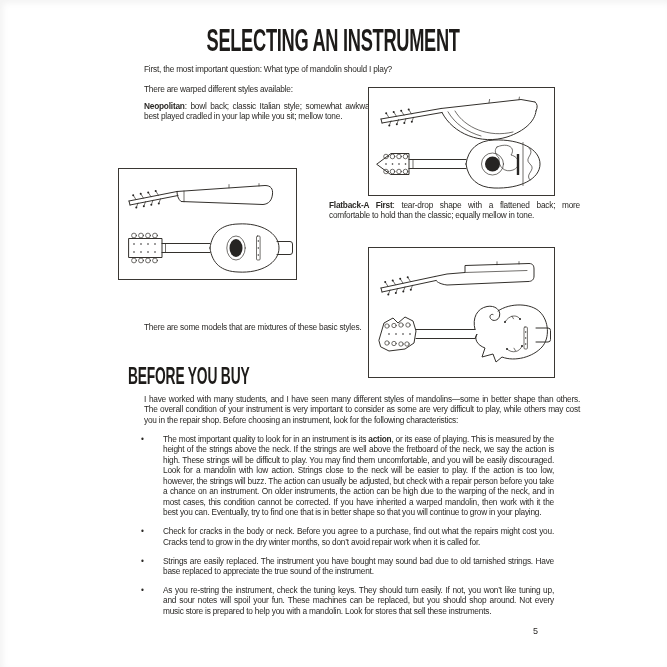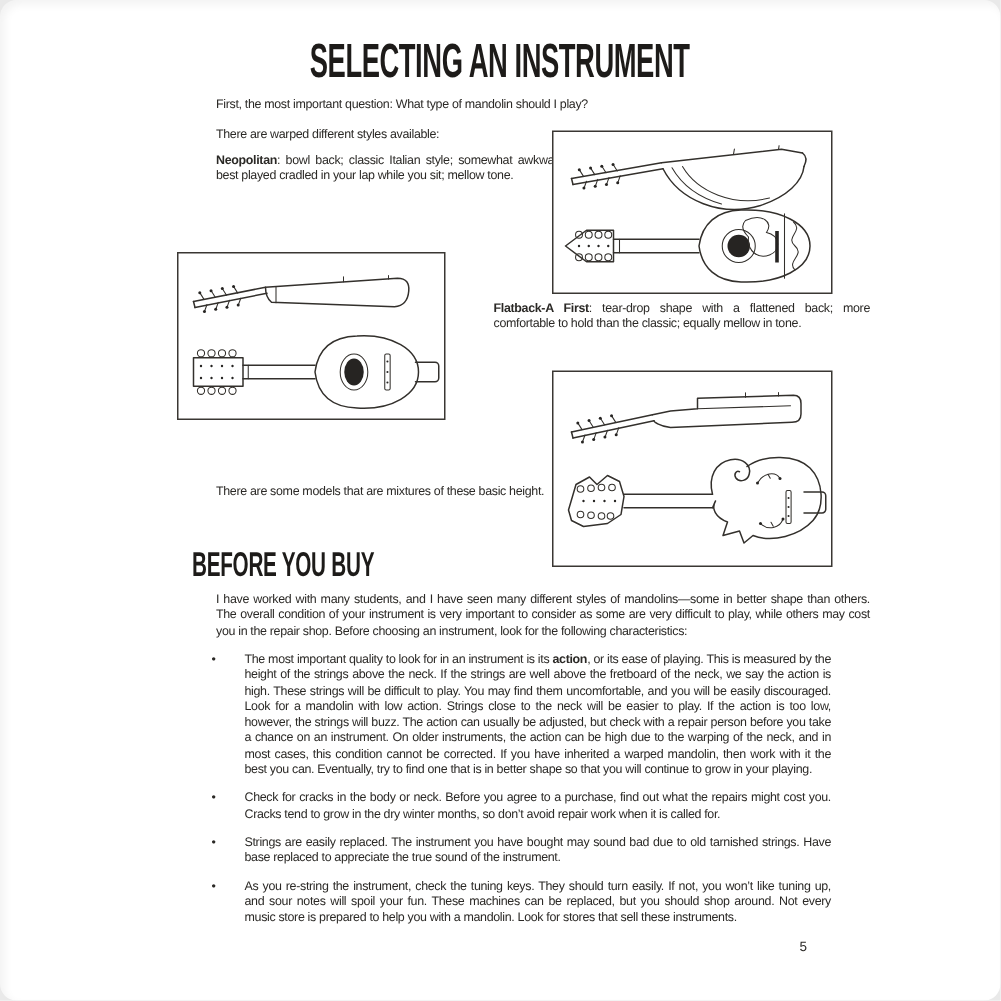--- a/index.html
+++ b/index.html
@@ -4,21 +4,20 @@
 <style>
   html,body{margin:0;padding:0;background:#e9e9e9;}
   .page{
     position:relative;
     width:667px;height:667px;
     background:#ffffff;
     box-shadow:inset 3px 3px 6px rgba(0,0,0,.05);
     font-family:"Liberation Sans",sans-serif;
     color:#262422;
     overflow:hidden;
-    border-radius:11px;
   }
   .abs{position:absolute;}
   .h1wrap{top:24px;left:0;width:667px;text-align:center;}
   .h1{
     display:inline-block;
     font-size:32px;font-weight:bold;line-height:32px;
     letter-spacing:-.5px;white-space:nowrap;
     transform:scaleX(.57);transform-origin:50% 50%;
     color:#1d1b19;
   }
@@ -213,21 +212,21 @@
       <path class="lnthin" d="M145,100.2 l1.5,2.6"></path>
       <rect class="lnthin" x="155" y="79" width="3.4" height="22" rx="1"></rect>
       <circle class="fillb" cx="156.7" cy="84" r=".7"></circle>
         <circle class="fillb" cx="156.7" cy="90" r=".7"></circle>
         <circle class="fillb" cx="156.7" cy="96" r=".7"></circle>
       <path class="ln" d="M167,80 h12 a2.5,2.5 0 0 1 2.5,2.5 v9 a2.5,2.5 0 0 1 -2.5,2.5 h-12"></path>
     </svg>
   </div>
 
 
-  <div class="abs body-text" style="left:118px;top:322px;width:320px;">There are some models that are mixtures of these basic height.</div>
+  <div class="abs body-text" style="left:118px;top:322px;width:320px;">There are some models that are mixtures of these basic styles.</div>
 
   <div class="abs" style="left:128px;top:365px;">
     <span class="h2">BEFORE YOU BUY</span>
   </div>
 
   <div class="abs body-text just" style="left:118px;top:394px;width:436px;">I have worked with many students, and I have seen many different styles of mandolins—some in better shape than others. The overall condition of your instrument is very important to consider as some are very difficult to play, while others may cost you in the repair shop. Before choosing an instrument, look for the following characteristics:</div>
 
   <ul class="abs blist body-text" style="left:118px;top:434px;width:436px;">
     <li class="just">
       <span class="blt">•</span>

